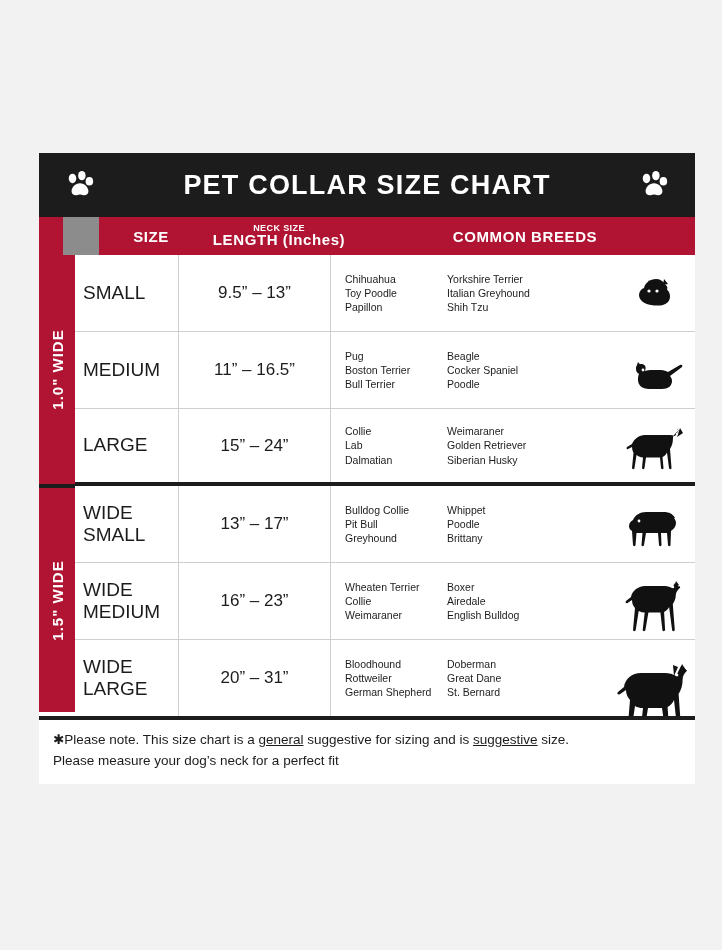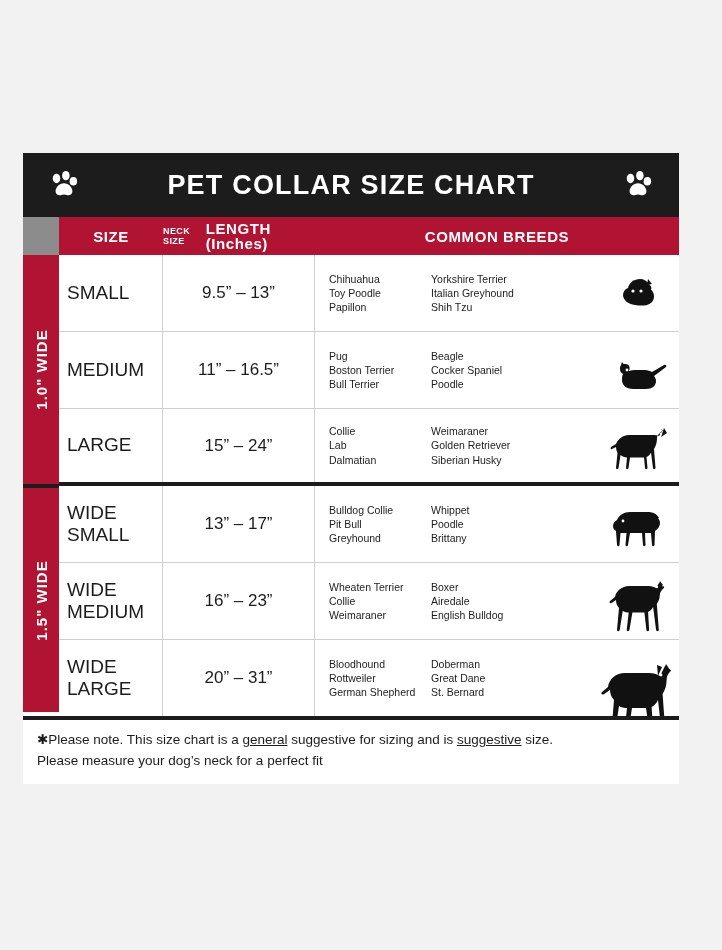--- a/index.html
+++ b/index.html
@@ -14,21 +14,21 @@
     overflow: hidden;
   }
   .page {
     position: relative;
     width: 722px;
     height: 950px;
     background: #f2f2f2;
   }
   .chart {
     position: absolute;
-    left: 23px;
+    left: 39px;
     top: 153px;
     width: 656px;
     background: #ffffff;
     box-shadow: 0 0 0 0 transparent;
   }
 
   
   .chart-header {
     background: #1c1c1c;
     height: 64px;
@@ -51,38 +51,39 @@
   }
   .paw.left { left: 26px; top: 17px; }
   .paw.right { right: 26px; top: 17px; }
   .paw svg { display: block; width: 30px; height: 30px; }
 
   
   .col-head {
     display: flex;
     height: 38px;
     background: #b01432;
+    padding-left: 24px;
   }
   .col-head .gutter {
     width: 36px;
     background: #8c8c8c;
     flex: 0 0 36px;
   }
   .col-head .ch {
     display: flex;
     align-items: center;
     justify-content: center;
     color: #ffffff;
     font-size: 15px;
     font-weight: bold;
     letter-spacing: 0.6px;
     position: relative;
   }
   .ch-size { flex: 0 0 104px; }
-  .ch-length { flex: 0 0 152px; flex-direction: row; line-height: 1.02; }
+  .ch-length { flex: 0 0 152px; flex-direction: column; line-height: 1.02; }
   .ch-length .small-label {
     font-size: 9px;
     letter-spacing: 0.4px;
     font-weight: bold;
     margin-bottom: -1px;
   }
   .ch-length .big-label { font-size: 15px; }
   .ch-breeds { flex: 1 1 auto; }
 
   

